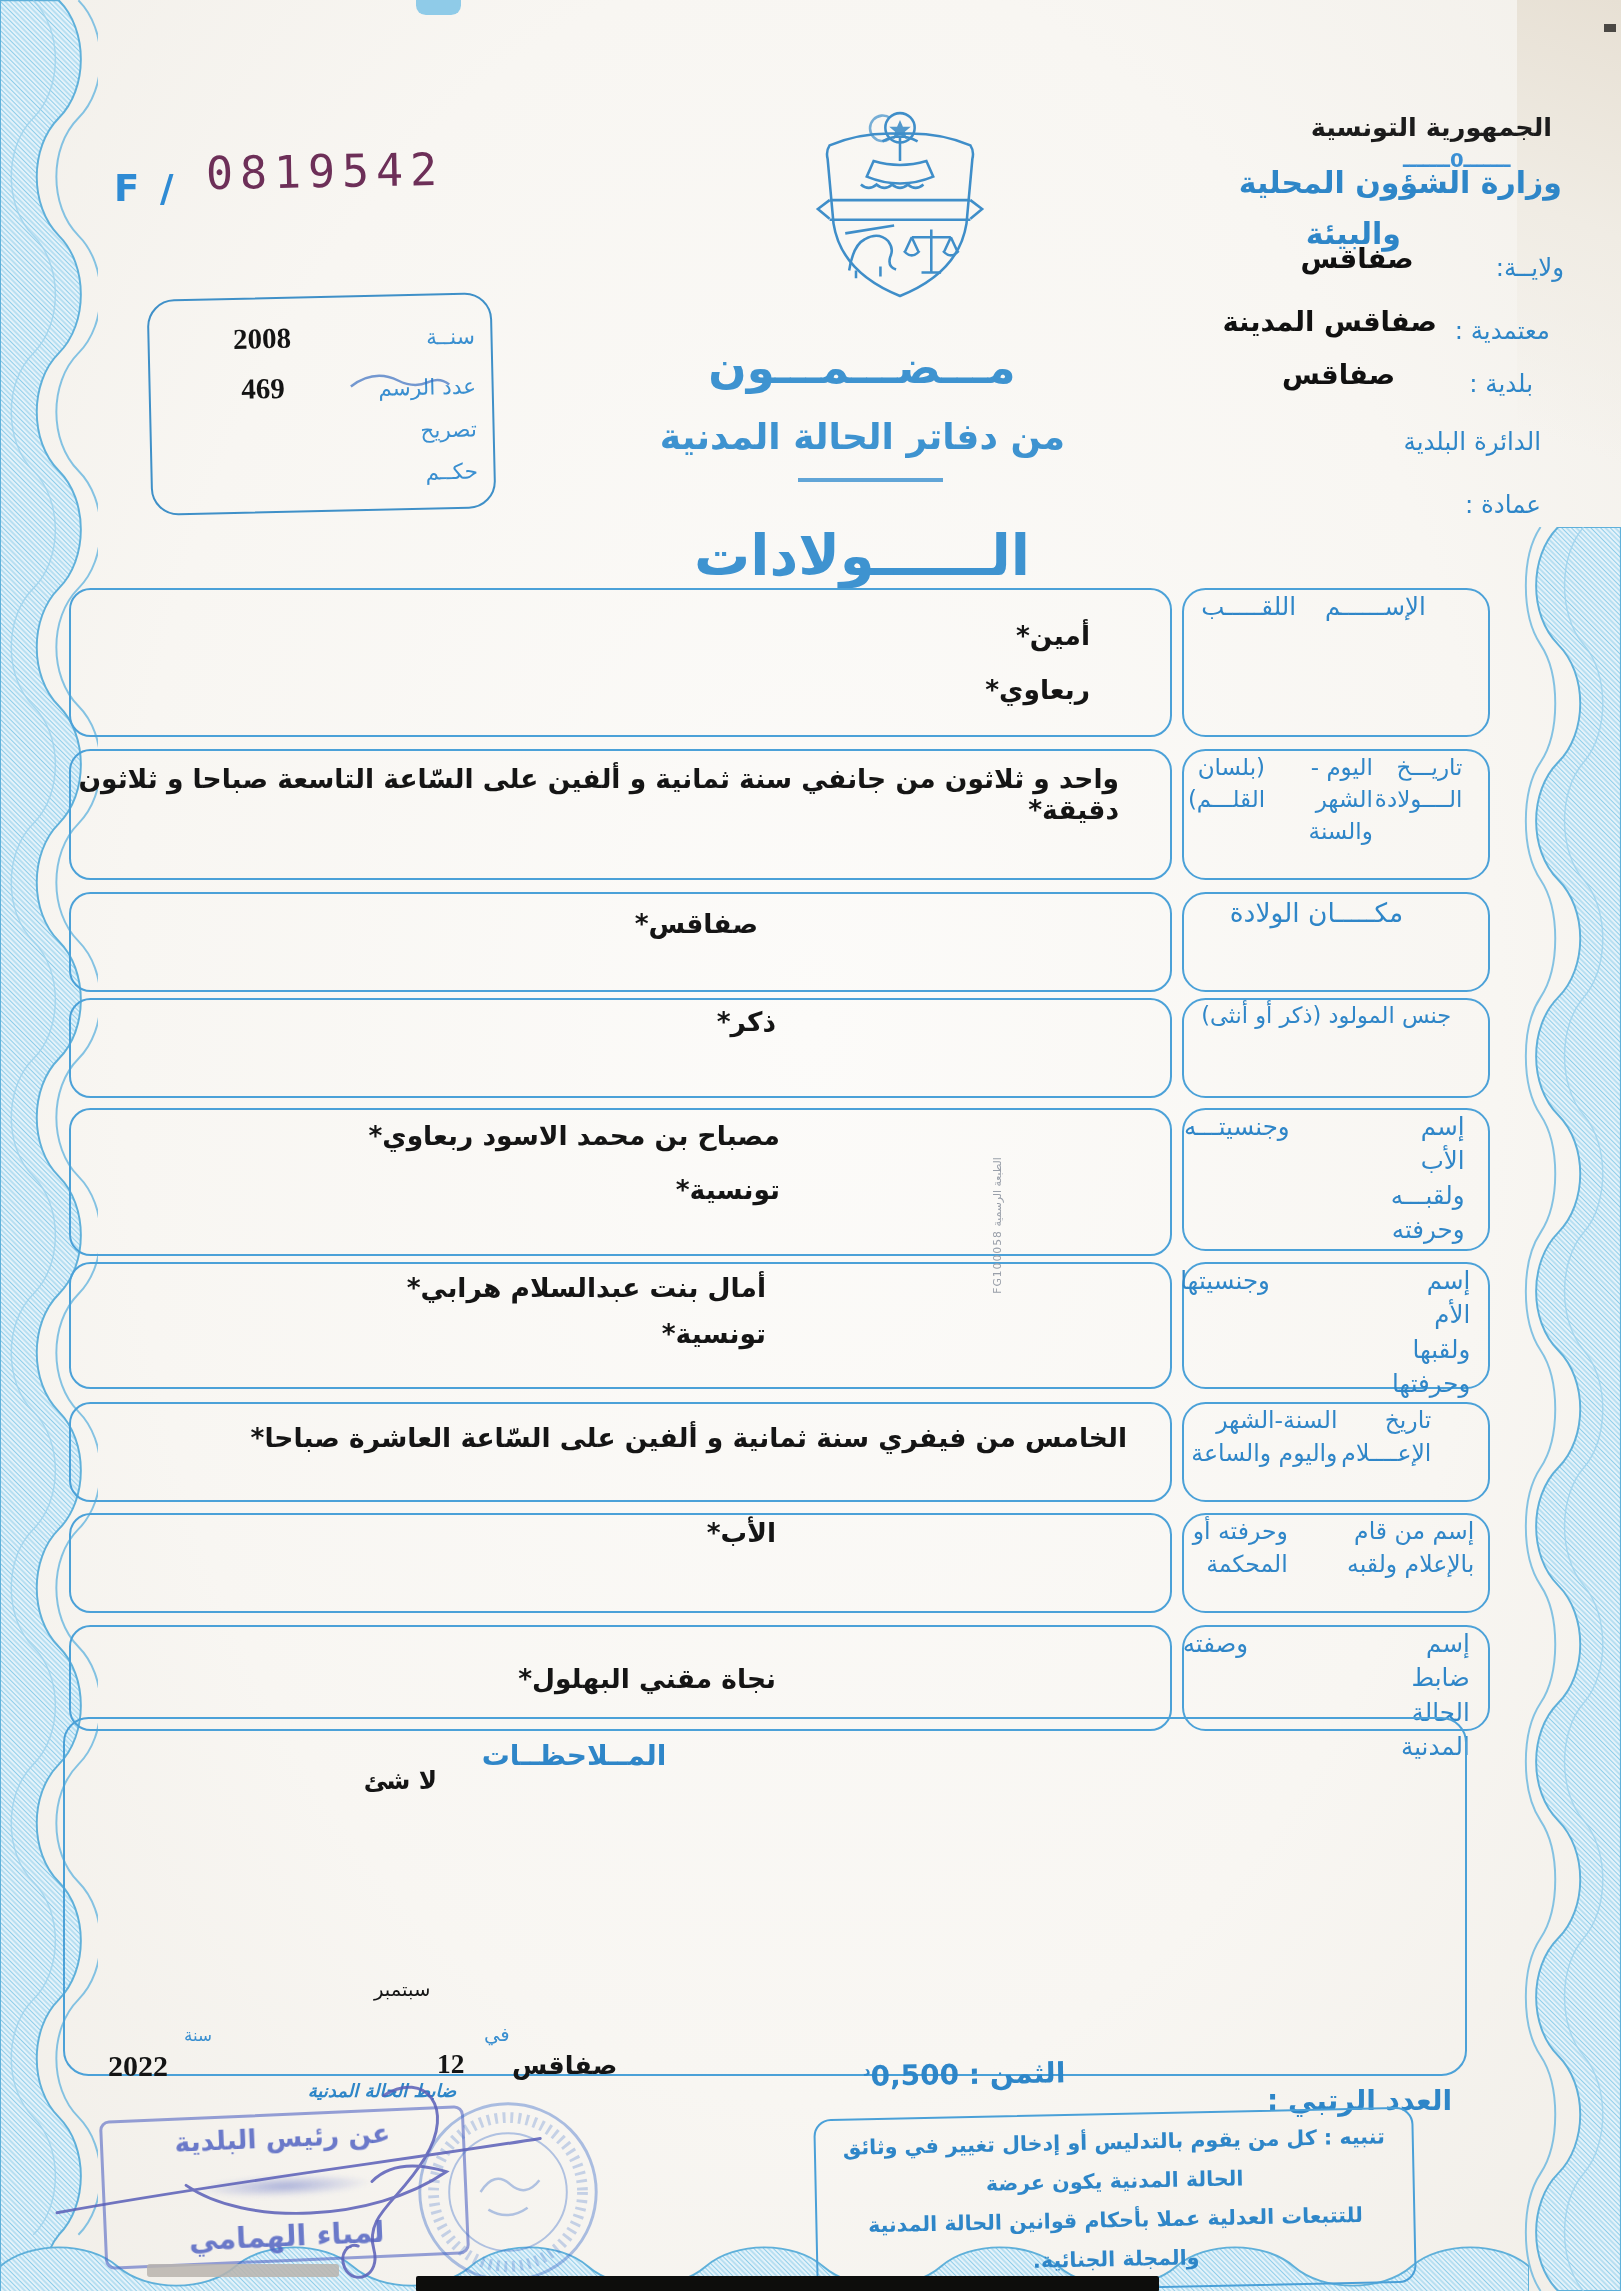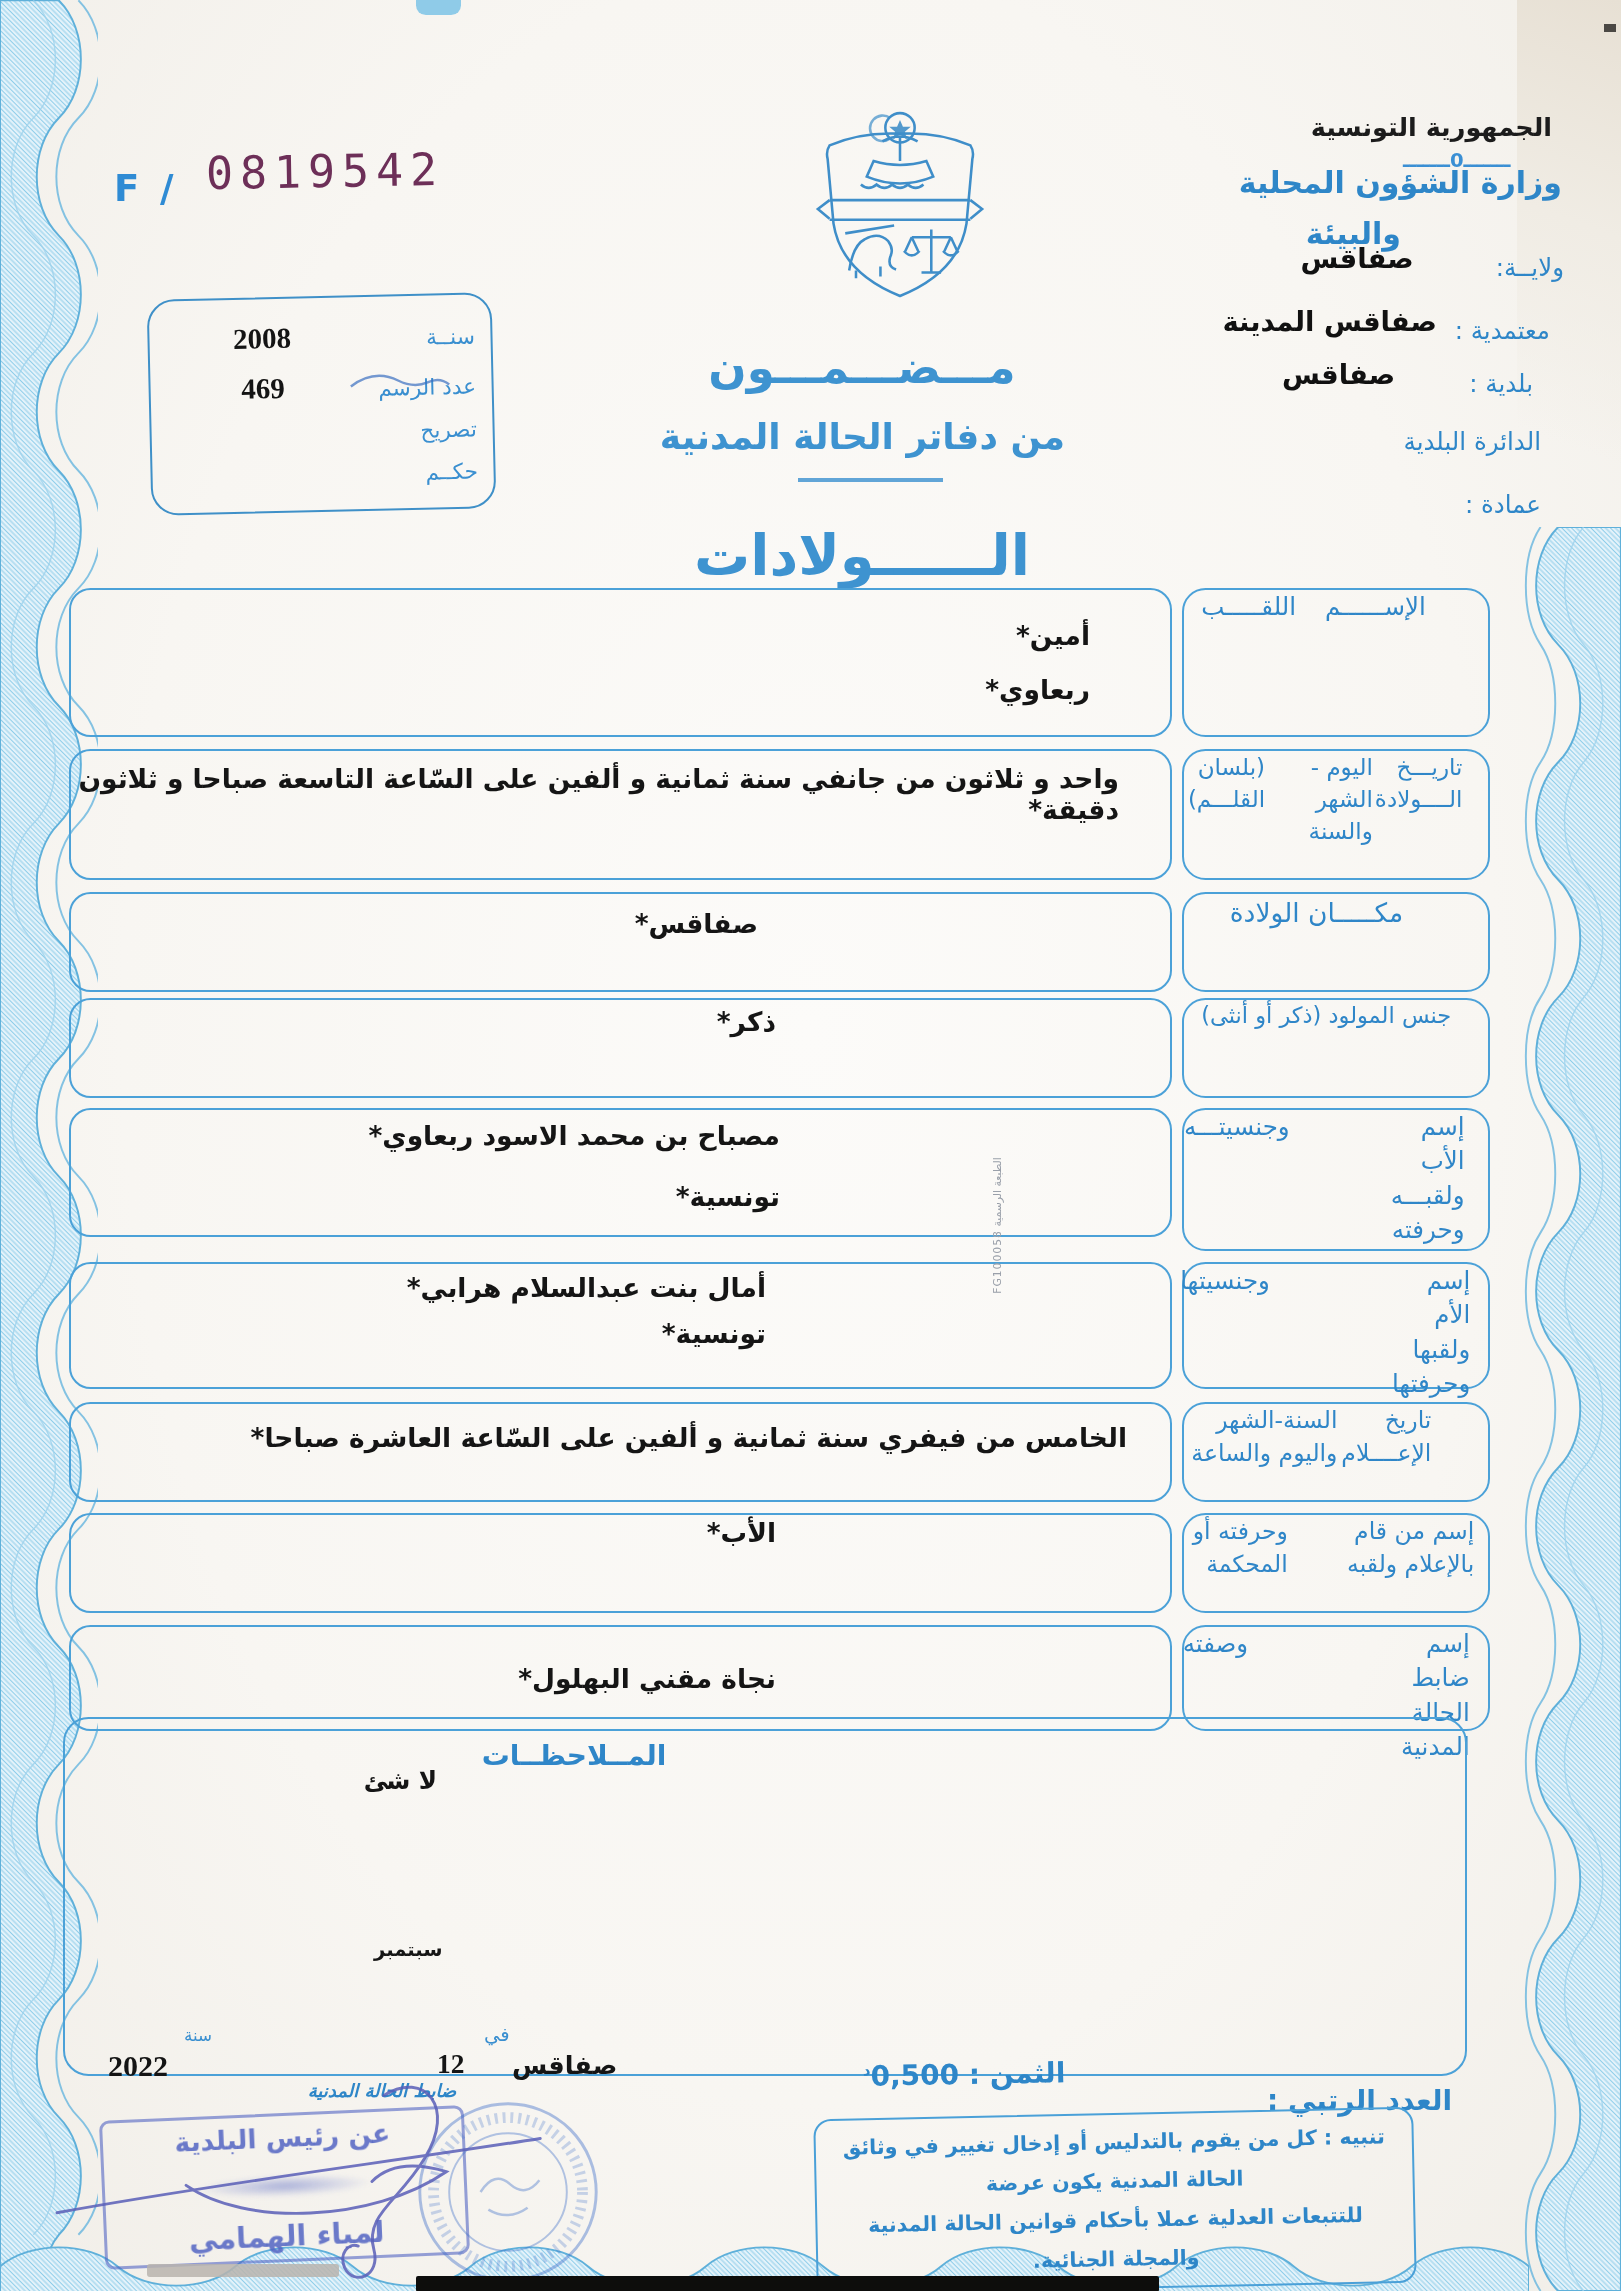--- a/index.html
+++ b/index.html
@@ -60,21 +60,21 @@
         font-size:24.5px;line-height:1.4;box-sizing:border-box;}
   .val{color:#151515;font-weight:700;font-size:26.5px;text-align:right;}
   .r1 {top:588px;height:149px;justify-content:space-evenly;padding:5.9px 80px 5.9px 0;}
   .r1l{top:588px;height:149px;gap:29px;padding-right:45px;}
   .r2 {top:749px;height:131px;padding:11.8px 51px 0 0;}
   .r2l{top:749px;height:131px;font-size:23px;gap:2px;padding-right:25.5px;}
   .r3 {top:892px;height:100px;padding:13.7px 412px 0 0;}
   .r3l{top:892px;height:100px;font-size:26.5px;padding-right:39px;}
   .r4 {top:998px;height:100px;padding:5.9px 394px 0 0;}
   .r4l{top:998px;height:100px;font-size:22.5px;padding-right:19.6px;}
-  .r5 {top:1108px;height:129px;padding:9.8px 390px 0 0;gap:30px;}
+  .r5 {top:1108px;height:148px;padding:9.8px 390px 0 0;gap:23px;}
   .r5l{top:1108px;height:143px;gap:21.6px;padding-right:23.5px;}
   .r5l .l2{padding-right:71px;}
   .r6 {top:1262px;height:127px;padding:7.8px 404px 0 0;gap:15.7px;}
   .r6l{top:1262px;height:127px;gap:28px;padding-right:21.6px;}
   .r6l .l2{padding-right:94px;}
   .r7 {top:1402px;height:100px;padding:18px 43px 0 0;}
   .r7l{top:1402px;height:100px;font-size:23.5px;gap:3.9px;padding-right:17.6px;}
   .r7l .l1{padding-right:39px;}
   .r8 {top:1513px;height:100px;padding:2px 394px 0 0;}
   .r8l{top:1513px;height:100px;font-size:23.5px;gap:3.9px;padding-right:13.7px;}
@@ -91,21 +91,21 @@
   .edgenote{left:917px;top:1219px;width:161px;transform:rotate(-90deg);font-size:10.8px;color:#9aa0aa;
             letter-spacing:1px;text-align:center;}
 
   
   .ordLabel{top:2084px;right:169px;font-size:28px;font-weight:700;color:#2e86c8;}
   .price{top:2058px;left:863px;font-size:28px;font-weight:700;color:#2e86c8;transform:rotate(-1deg);}
   .price sup{font-size:14.7px;}
   .fWord{top:2023px;left:484px;font-size:19.6px;color:#3a8fd0;}
   .fPlace{top:2050px;left:512px;font-size:25.5px;font-weight:700;color:#151515;}
   .fDay{top:2049px;left:437px;font-size:27.4px;font-weight:700;color:#151515;font-family:"Liberation Serif",serif;}
-  .fMonth{top:1938px;left:374px;font-size:19.6px;font-weight:700;color:#151515;}
+  .fMonth{top:1978px;left:374px;font-size:19.6px;font-weight:400;color:#151515;}
   .yWord{top:2025px;left:184px;font-size:16.7px;color:#3a8fd0;}
   .fYear{top:2049px;left:108px;font-size:30px;font-weight:700;color:#141414;font-family:"Liberation Serif",serif;}
   .officer{top:2080px;left:284px;width:196px;font-size:18px;font-weight:700;color:#2e86c8;text-align:center;font-style:italic;}
   .notice{top:2113px;left:815px;width:600px;border:2.9px solid #4aa0d8;border-radius:17.6px;
           transform:rotate(-1.2deg);padding:7.8px 13.7px;box-sizing:border-box;
           color:#2e86c8;font-weight:700;font-size:20.6px;line-height:1.9;text-align:center;}
 
   
   .rectStamp{top:2113px;left:102px;width:365px;height:149px;border:3.4px solid rgba(82,100,195,.6);
              border-radius:9.8px;transform:rotate(-2.5deg);color:rgba(82,100,195,.85);

